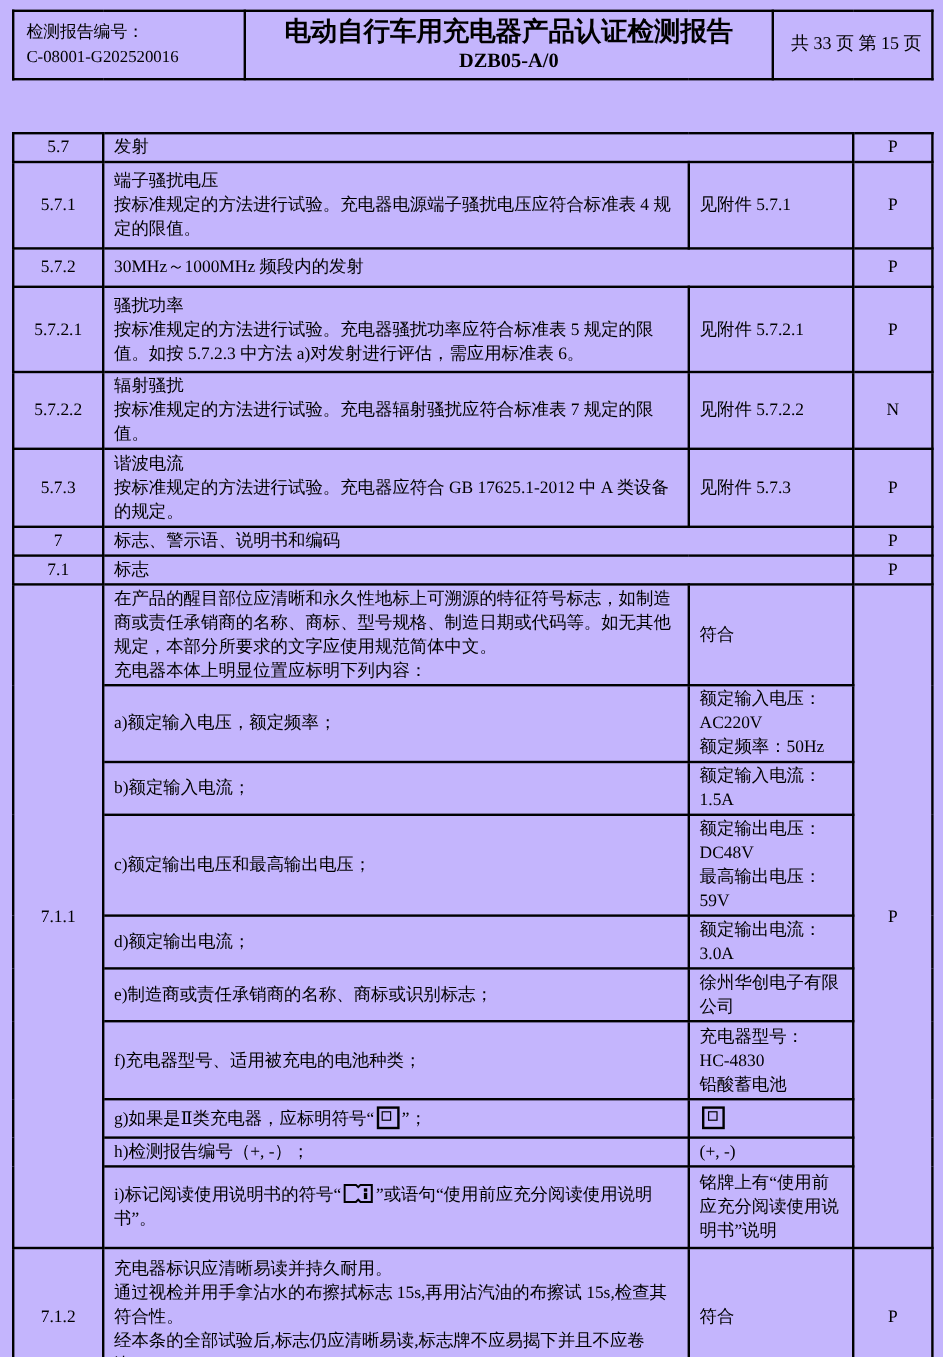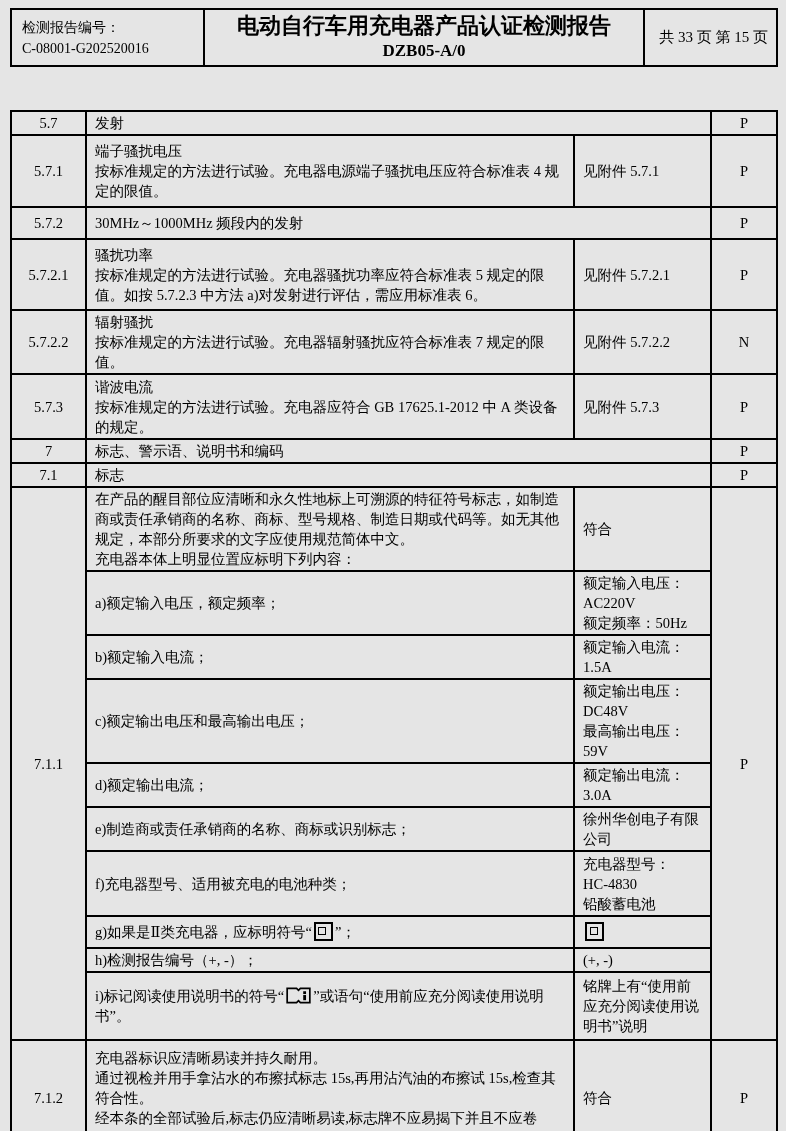--- a/index.html
+++ b/index.html
@@ -1,19 +1,19 @@
 <!DOCTYPE html>
 <html><head>
 <meta charset="utf-8">
 <style>
   html,body { margin:0; padding:0; background:#ffffff; }
   .page {
     position:relative;
     width:786px; height:1131px;
-    background:#e5e5e5;
+    background:#c4b5fd;
     font-family:"Liberation Serif","DejaVu Serif",serif;
     color:#000;
     overflow:hidden;
   }
   table.t {
     border-collapse:collapse;
     table-layout:fixed;
     position:absolute;
     left:10px;
   }

